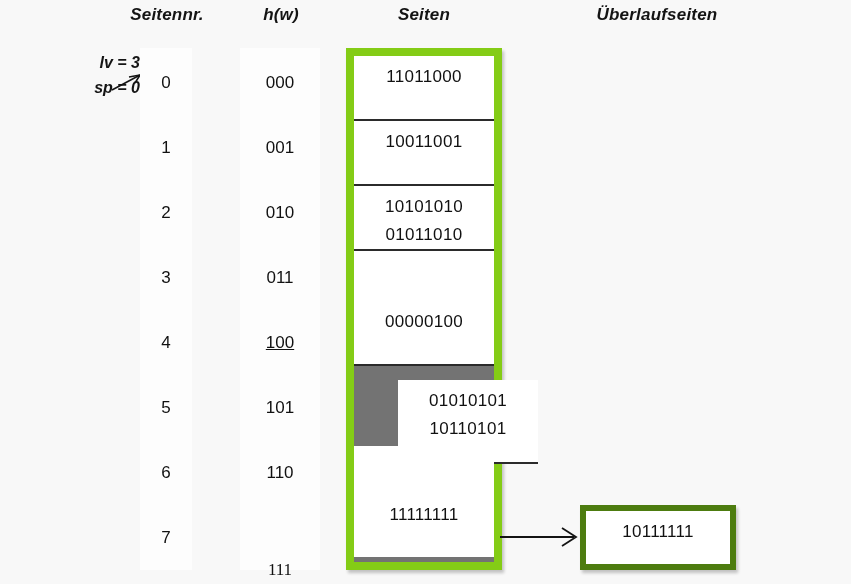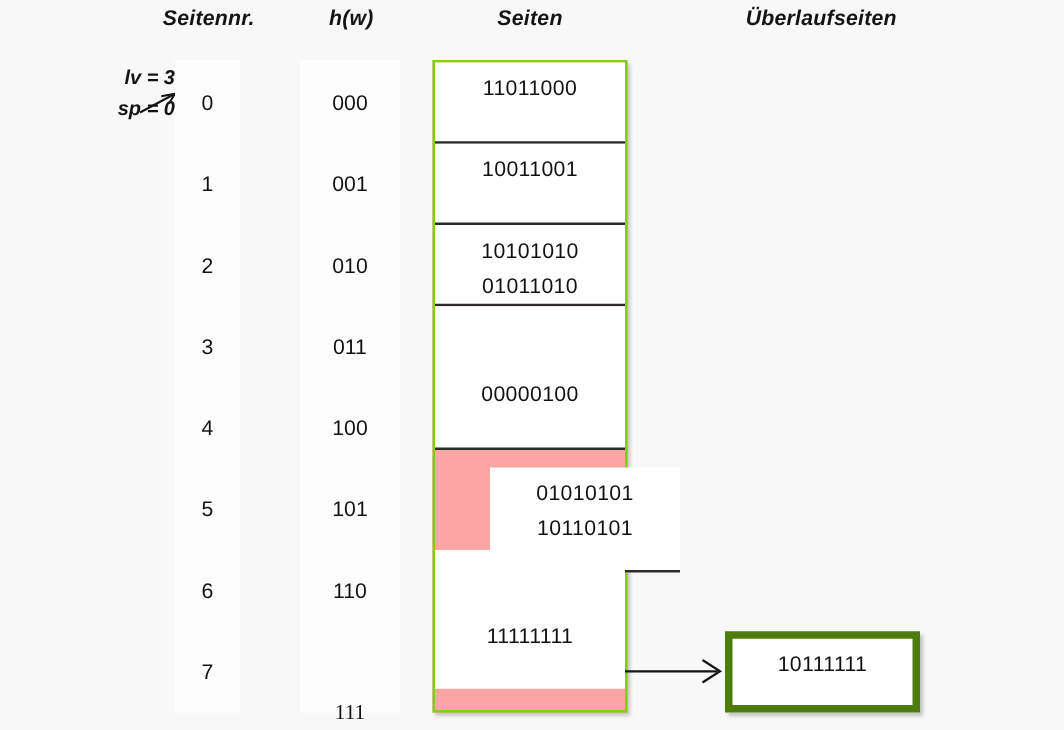--- a/index.html
+++ b/index.html
@@ -76,22 +76,22 @@
     color: #111111;
     line-height: 20px;
   }
 
   .pages-box {
     position: absolute;
     left: 346px;
     top: 48px;
     width: 156px;
     height: 522px;
-    border: 2px solid #84cc16;
-    background: #fca5a5;
+    border: 8px solid #84cc16;
+    background: #737373;
     box-sizing: border-box;
     box-shadow: 2px 3px 3px rgba(0,0,0,0.22);
   }
   .page-row {
     position: absolute;
     left: 0;
     width: 100%;
     box-sizing: border-box;
     border-bottom: 2px solid #2b2b2b;
     background: #ffffff;
@@ -160,21 +160,21 @@
   <div class="cell-text" style="left:140px; width:52px; top:268px;">3</div>
   <div class="cell-text" style="left:140px; width:52px; top:333px;">4</div>
   <div class="cell-text" style="left:140px; width:52px; top:398px;">5</div>
   <div class="cell-text" style="left:140px; width:52px; top:463px;">6</div>
   <div class="cell-text" style="left:140px; width:52px; top:528px;">7</div>
 
   <div class="cell-text" style="left:240px; width:80px; top:73px;">000</div>
   <div class="cell-text" style="left:240px; width:80px; top:138px;">001</div>
   <div class="cell-text" style="left:240px; width:80px; top:203px;">010</div>
   <div class="cell-text" style="left:240px; width:80px; top:268px;">011</div>
-  <div class="cell-text" style="left:240px; width:80px; top:333px;">100</div>
+  <div class="cell-text" style="left:240px; width:80px; top:333px;text-decoration:underline;">100</div>
   <div class="cell-text" style="left:240px; width:80px; top:398px;">101</div>
   <div class="cell-text" style="left:240px; width:80px; top:463px;">110</div>
   <div class="cell-text" style="left:240px; width:80px; top:560px;font-family:Liberation Serif, serif;">111</div>
 
   <div class="pages-box">
     <div class="page-row" style="top:0px; height:65px;">
       <span class="page-entry">11011000</span>
     </div>
     <div class="page-row" style="top:65px; height:65px;">
       <span class="page-entry">10011001</span>

